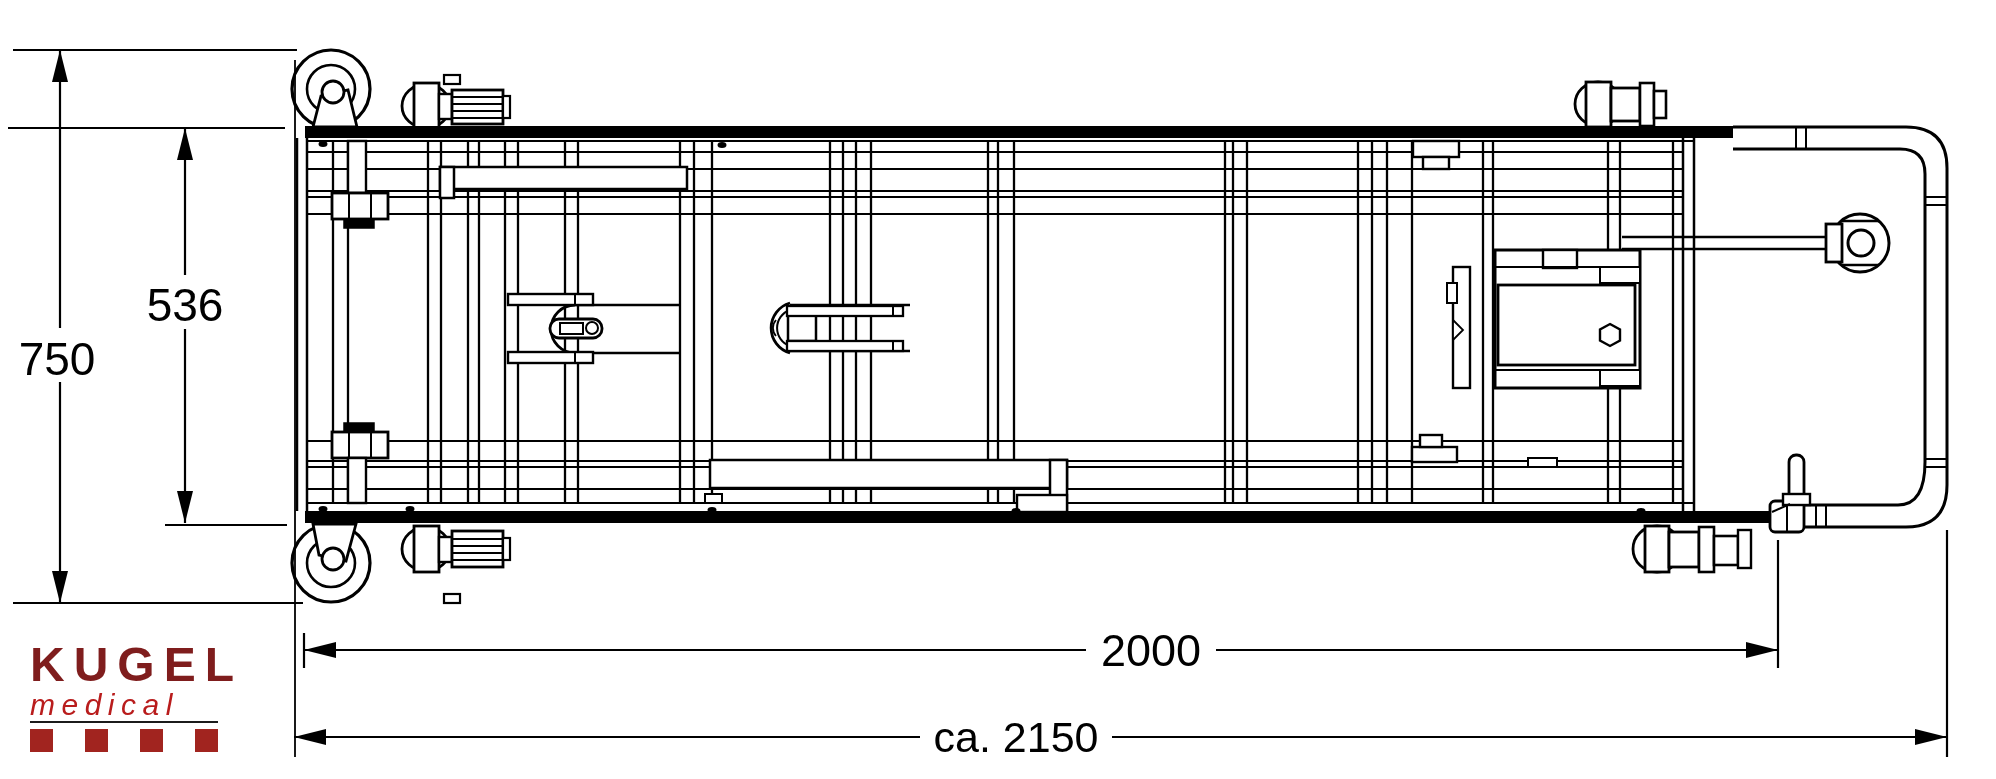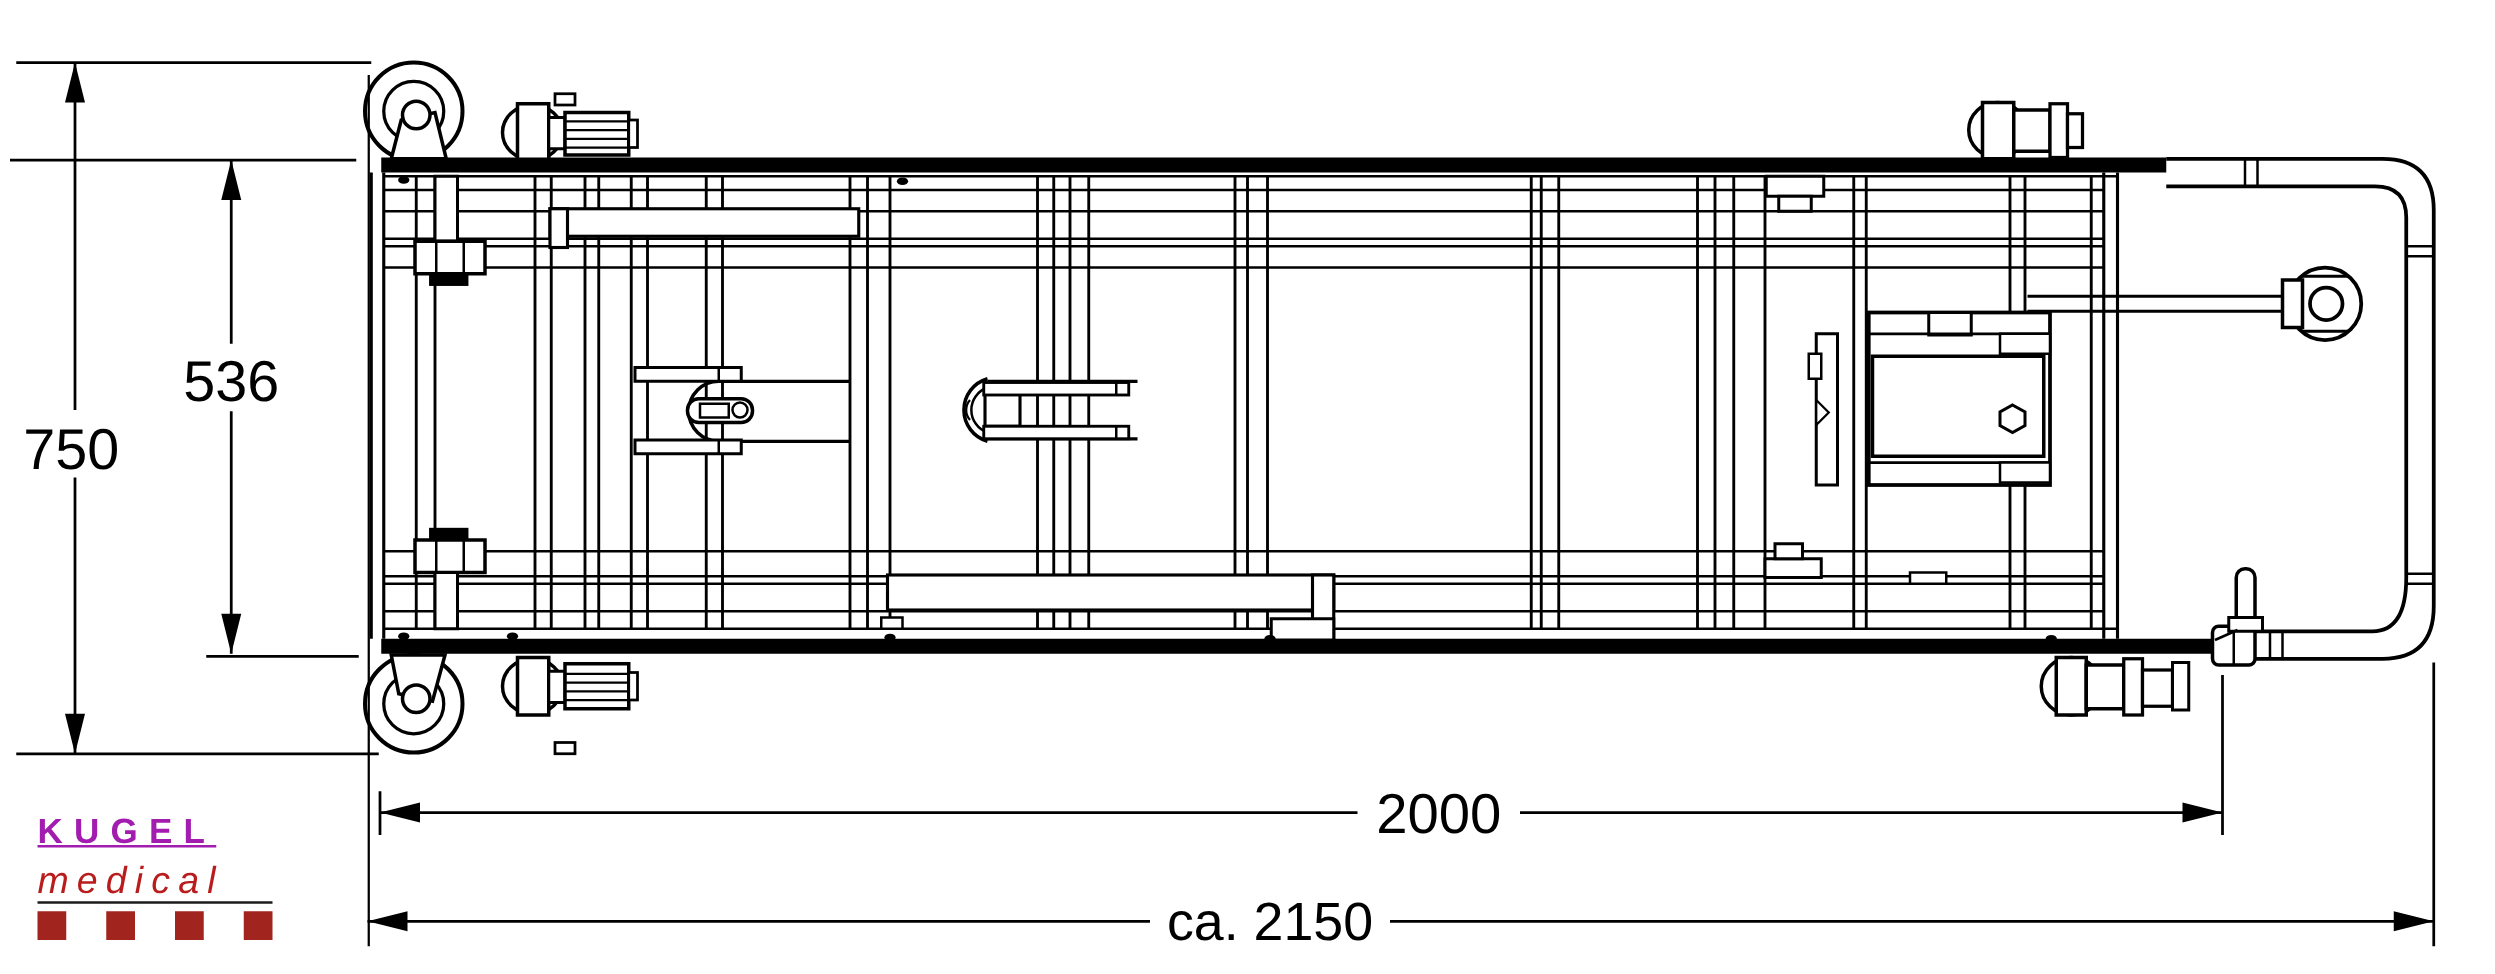--- a/index.html
+++ b/index.html
@@ -11,22 +11,22 @@
     overflow:hidden;
   }
   svg{position:absolute;left:0;top:0;}
   .dim-text{
     font-family:"Liberation Sans", sans-serif;
     fill:#000000;
   }
   
   .logo{position:absolute;left:30px;top:643px;width:200px;}
   .logo-brand{
-    font-weight:700;font-size:28px;line-height:44px;
-    letter-spacing:9px;color:#a21caf;white-space:nowrap;text-decoration:underline;
+    font-weight:700;font-size:48px;line-height:44px;
+    letter-spacing:9px;color:#7f1d1d;white-space:nowrap;
   }
   .logo-division{
     font-style:italic;font-weight:400;font-size:30px;line-height:30px;
     letter-spacing:6.5px;color:#b91c1c;white-space:nowrap;margin-top:3px;
   }
   .logo-rule{height:2px;background:#1B1B1B;width:188px;margin-top:1px;}
   .logo-squares{display:flex;gap:32px;margin-top:6px;width:188px;}
   .logo-square{width:23px;height:23px;background:#A1241F;display:block;}
 </style>
 </head>

